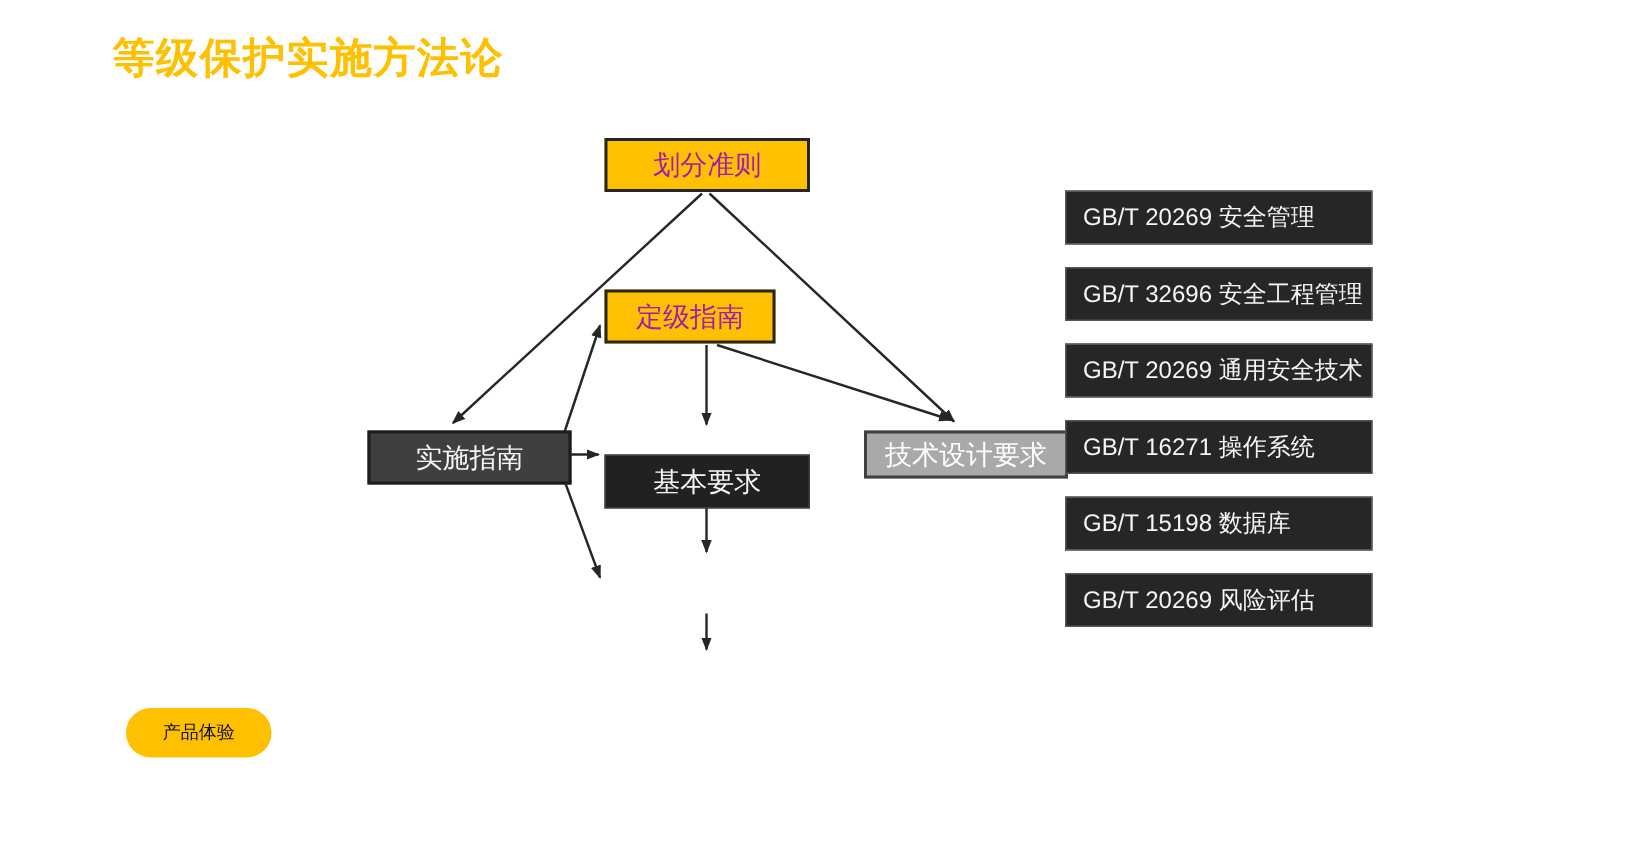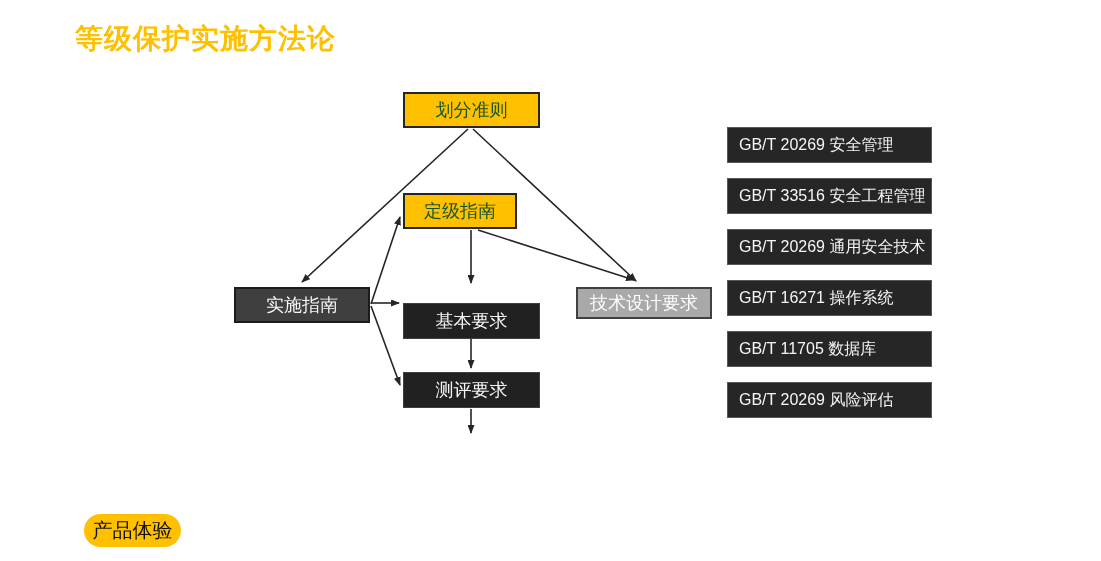--- a/index.html
+++ b/index.html
@@ -3,30 +3,30 @@
 <meta charset="utf-8">
 <style>
   html,body{margin:0;padding:0;background:#ffffff;}
   body{width:1101px;height:561px;overflow:hidden;font-family:"Liberation Sans","DejaVu Sans",sans-serif;}
   .stage{position:relative;width:1101px;height:561px;background:#ffffff;}
   .title{position:absolute;left:75px;top:20px;margin:0;font-size:28px;font-weight:bold;color:#FFC000;letter-spacing:1px;}
   .connectors{position:absolute;left:0;top:0;z-index:1;}
   .connectors line{stroke:#262626;stroke-width:1.6;}
   .node{position:absolute;z-index:2;display:flex;align-items:center;justify-content:center;
         font-size:18px;box-sizing:border-box;white-space:nowrap;}
-  .node.yellow{background:#FFC000;border:2px solid #262626;color:#14532d;}
+  .node.yellow{background:#FFC000;border:2px solid #262626;color:#a21caf;}
   .node.darkgray{background:#3f3f3f;border:2px solid #1c1c1c;color:#f5f5f5;}
   .node.black{background:#212121;border:1px solid #3f3f3f;color:#f5f5f5;}
   .node.lightgray{background:#a9a9a9;border:2px solid #404040;color:#fdfdfd;}
-  .standards{position:absolute;left:727px;top:127px;z-index:2;}
+  .standards{position:absolute;left:710px;top:127px;z-index:2;}
   .std-item{width:205px;height:36px;margin-bottom:15px;background:#262626;border:1px solid #575757;
             color:#f5f5f5;font-size:16px;display:flex;align-items:center;padding-left:11px;
             box-sizing:border-box;white-space:nowrap;}
-  .cta{position:absolute;left:84px;top:514px;width:97px;height:33px;border-radius:17px;
-       background:#FFC000;color:#111111;font-size:20px;display:flex;align-items:center;
+  .cta{position:absolute;left:84px;top:472px;width:97px;height:33px;border-radius:17px;
+       background:#FFC000;color:#111111;font-size:12px;display:flex;align-items:center;
        justify-content:center;z-index:2;cursor:pointer;}
 </style>
 </head>
 <body>
 
 <div class="stage">
 
   <h1 class="title">等级保护实施方法论</h1>
 
   <svg class="connectors" width="1101" height="561" viewBox="0 0 1101 561">
@@ -43,33 +43,32 @@
     <line x1="471" y1="230" x2="471" y2="283" marker-end="url(#arrow)"></line>
     <line x1="478" y1="230" x2="634" y2="280" marker-end="url(#arrow)"></line>
     <line x1="471" y1="324" x2="471" y2="368" marker-end="url(#arrow)"></line>
     <line x1="471" y1="409" x2="471" y2="433" marker-end="url(#arrow)"></line>
   </svg>
 
   <div class="node yellow" style="left:403px;top:92px;width:137px;height:36px">划分准则</div>
 
   <div class="node yellow" style="left:403px;top:193px;width:114px;height:36px">定级指南</div>
 
-  <div class="node darkgray" style="left:234px;top:287px;width:136px;height:36px">实施指南</div>
+  <div class="node darkgray" style="left:245px;top:287px;width:136px;height:36px">实施指南</div>
 
   <div class="node black" style="left:403px;top:303px;width:137px;height:36px">基本要求</div>
 
   <div class="node lightgray" style="left:576px;top:287px;width:136px;height:32px">技术设计要求</div>
 
-  <div class="node black" style="left:403px;top:372px;width:137px;height:36px">测评要求</div>
 
 
   <div class="standards">
     <div class="std-item">GB/T 20269 安全管理</div>
-    <div class="std-item">GB/T 33516 安全工程管理</div>
+    <div class="std-item">GB/T 32696 安全工程管理</div>
     <div class="std-item">GB/T 20269 通用安全技术</div>
     <div class="std-item">GB/T 16271 操作系统</div>
-    <div class="std-item">GB/T 11705 数据库</div>
+    <div class="std-item">GB/T 15198 数据库</div>
     <div class="std-item">GB/T 20269 风险评估</div>
   </div>
 
   <div class="cta">产品体验</div>
 
 </div>
 
 </body></html>

